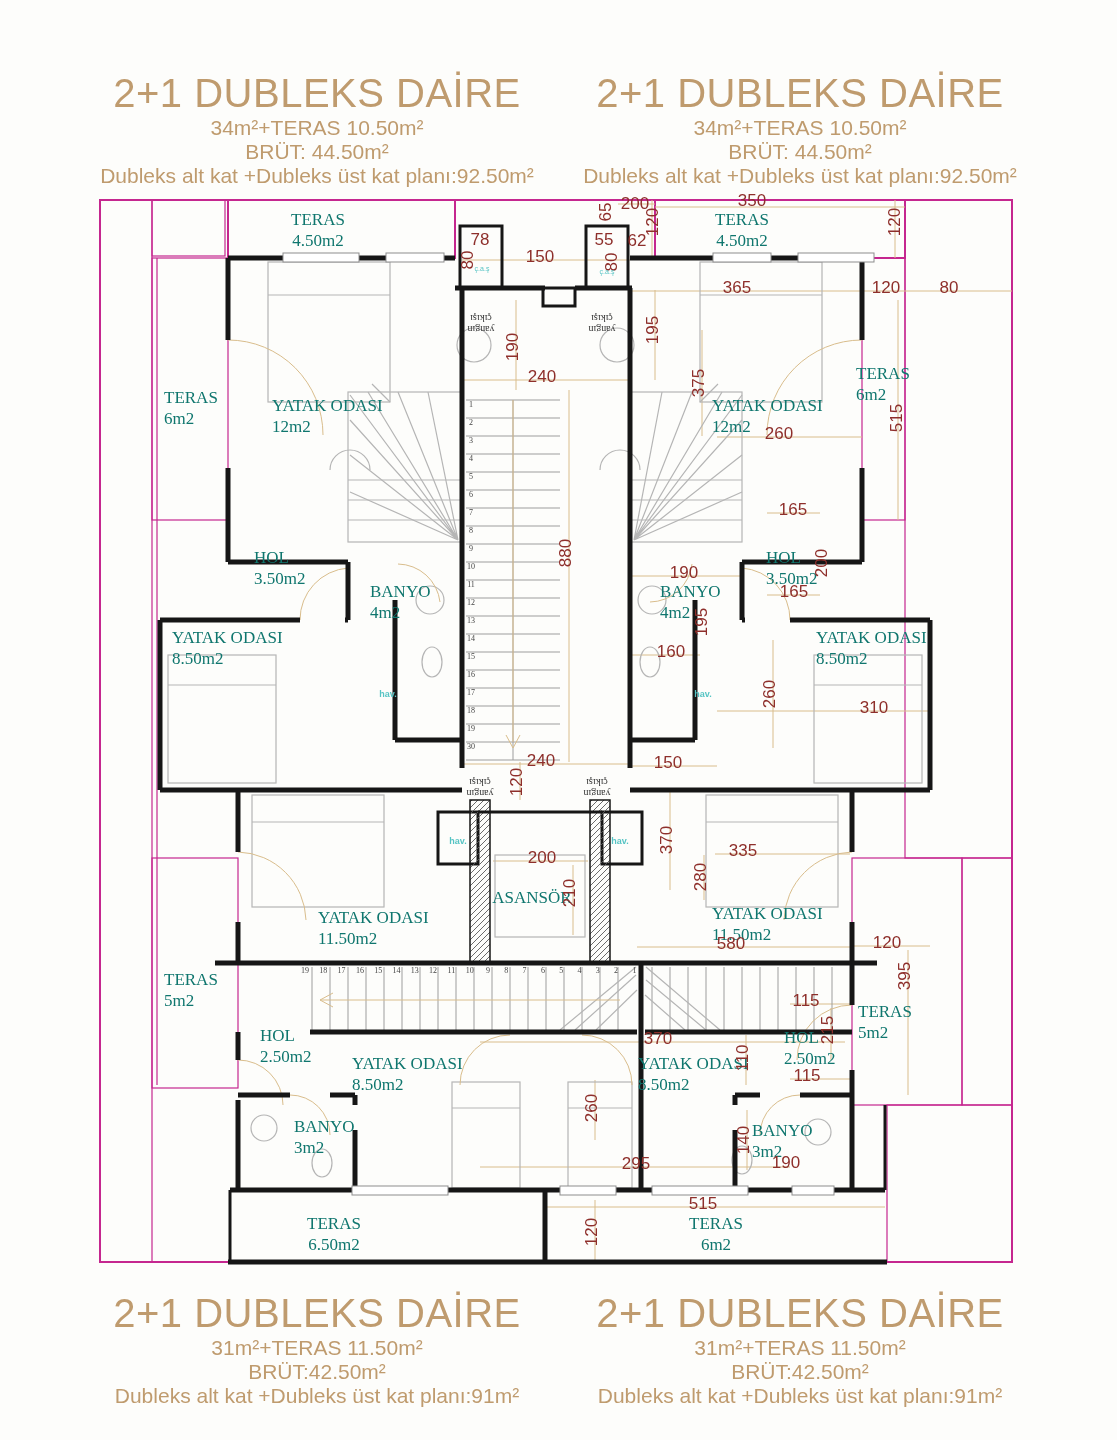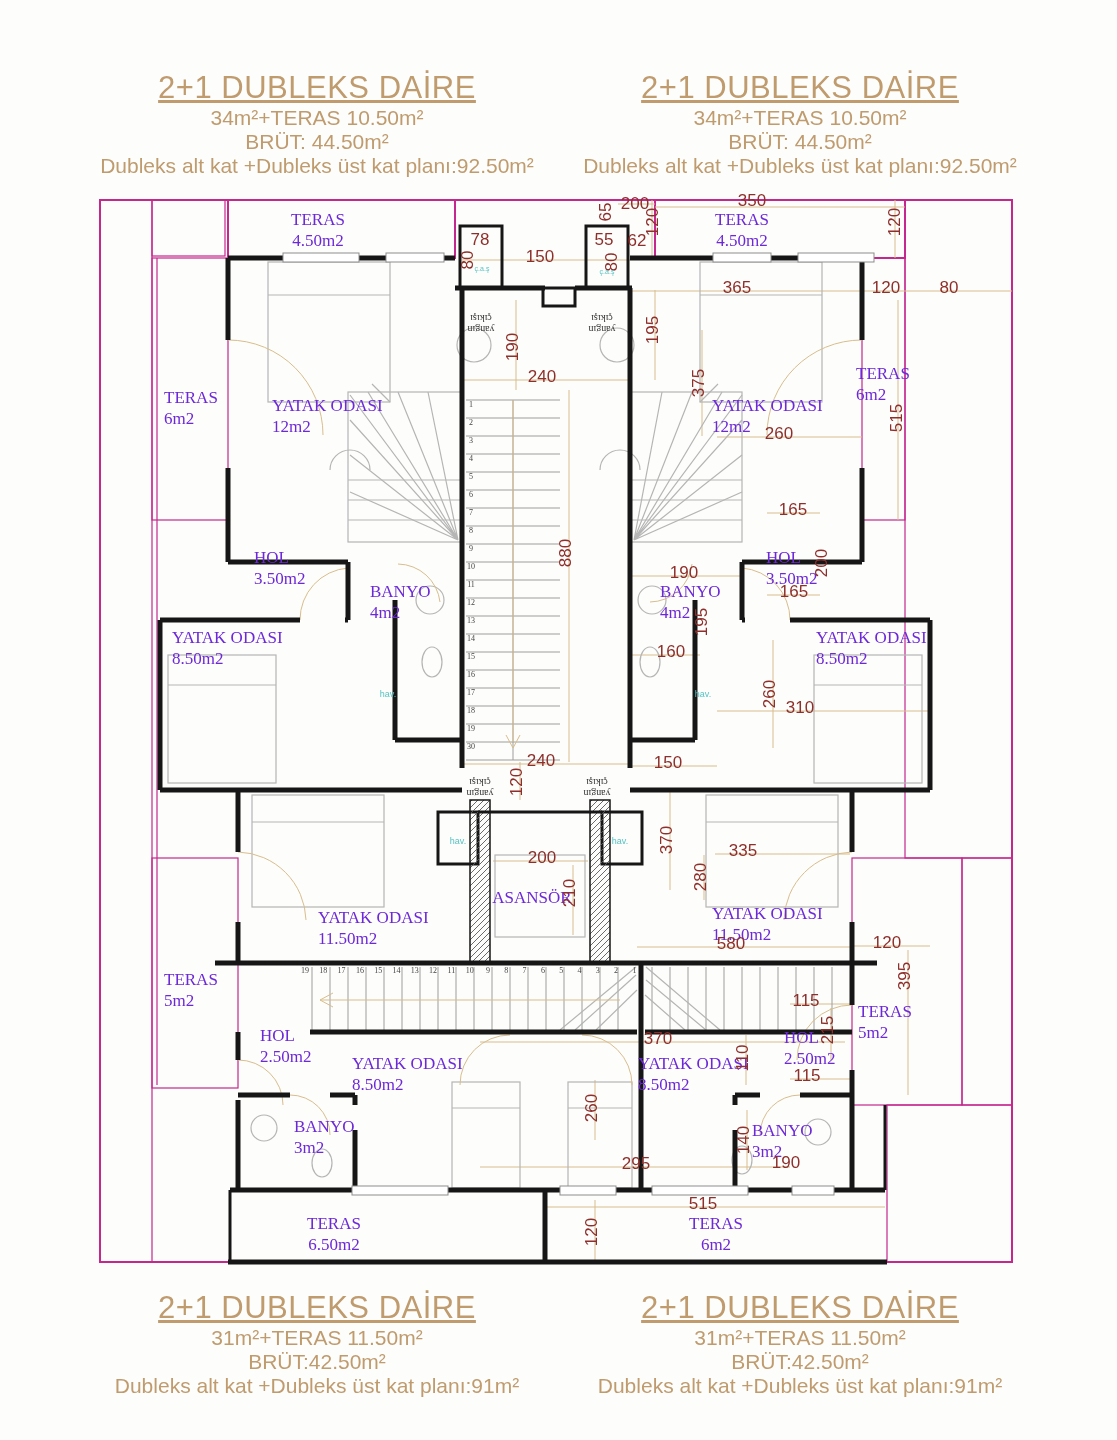--- a/index.html
+++ b/index.html
@@ -1,33 +1,33 @@
 <!DOCTYPE html>
 <html><head>
 <meta charset="utf-8">
 <style>
   html,body{margin:0;padding:0;background:#f7f6f4;}
   .canvas{position:relative;width:1117px;height:1440px;background:#fdfdfb;overflow:hidden;
           font-family:"Liberation Sans",sans-serif;}
   
   .hdr{position:absolute;width:470px;text-align:center;color:#bf9b6e;line-height:1.15;}
-  .hdr .t{font-size:31px;letter-spacing:.5px;text-decoration:underline;}
+  .hdr .t{font-size:40px;letter-spacing:.5px;}
   .hdr .s{font-size:21px;}
   
-  .room-label{position:absolute;font-family:"Liberation Serif",serif;font-size:17px;color:#6d28d9;
+  .room-label{position:absolute;font-family:"Liberation Serif",serif;font-size:17px;color:#0f766e;
               line-height:1.22;white-space:nowrap;}
   .room-label.center{transform:translateX(-50%);text-align:center;}
   
   .dim{position:absolute;font-size:17px;color:#8e2f2b;white-space:nowrap;
        transform:translate(-50%,-50%);}
   .dim.rot{transform:translate(-50%,-50%) rotate(-90deg);}
   
   .fire{position:absolute;font-family:"Liberation Serif",serif;font-size:10px;color:#333;
         line-height:1.05;text-align:center;transform:translate(-50%,-50%) rotate(180deg);}
-  .vent{position:absolute;font-size:9px;color:#56c4c4;transform:translate(-50%,-50%);}
+  .vent{position:absolute;font-size:9px;color:#56c4c4;transform:translate(-50%,-50%);font-weight:bold;}
   .shaftlbl{position:absolute;font-size:7px;color:#56c4c4;transform:translate(-50%,-50%);}
   .stairnum{position:absolute;font-family:"Liberation Serif",serif;font-size:8px;color:#444;
             transform:translate(-50%,-50%);}
   
   .w{stroke:#161616;stroke-width:5;fill:none;}
   .w3{stroke:#161616;stroke-width:3;fill:none;}
   .m{stroke:#c5278f;stroke-width:2;fill:none;}
   .m1{stroke:#c5278f;stroke-width:1.2;fill:none;}
   .t{stroke:#d9bd8c;stroke-width:1;fill:none;}
   .g{stroke:#b5b5b5;stroke-width:1.2;fill:none;}
@@ -378,21 +378,21 @@
       <div class="dim" style="left: 779px; top: 434px;">260</div>
       <div class="dim rot" style="left: 897px; top: 418px;">515</div>
       <div class="dim rot" style="left: 566px; top: 553px;">880</div>
       <div class="dim" style="left: 793px; top: 510px;">165</div>
       <div class="dim rot" style="left: 822px; top: 563px;">200</div>
       <div class="dim" style="left: 684px; top: 573px;">190</div>
       <div class="dim" style="left: 794px; top: 592px;">165</div>
       <div class="dim rot" style="left: 702px; top: 622px;">195</div>
       <div class="dim" style="left: 671px; top: 652px;">160</div>
       <div class="dim rot" style="left: 770px; top: 694px;">260</div>
-      <div class="dim" style="left: 800px; top: 708px;">310</div>
+      <div class="dim" style="left: 874px; top: 708px;">310</div>
       <div class="dim" style="left: 541px; top: 761px;">240</div>
       <div class="dim rot" style="left: 517px; top: 782px;">120</div>
       <div class="dim" style="left: 668px; top: 763px;">150</div>
       <div class="dim rot" style="left: 667px; top: 840px;">370</div>
       <div class="dim" style="left: 542px; top: 858px;">200</div>
       <div class="dim rot" style="left: 570px; top: 893px;">210</div>
       <div class="dim rot" style="left: 701px; top: 877px;">280</div>
       <div class="dim" style="left: 743px; top: 851px;">335</div>
       <div class="dim" style="left: 731px; top: 944px;">580</div>
       <div class="dim" style="left: 887px; top: 943px;">120</div>

